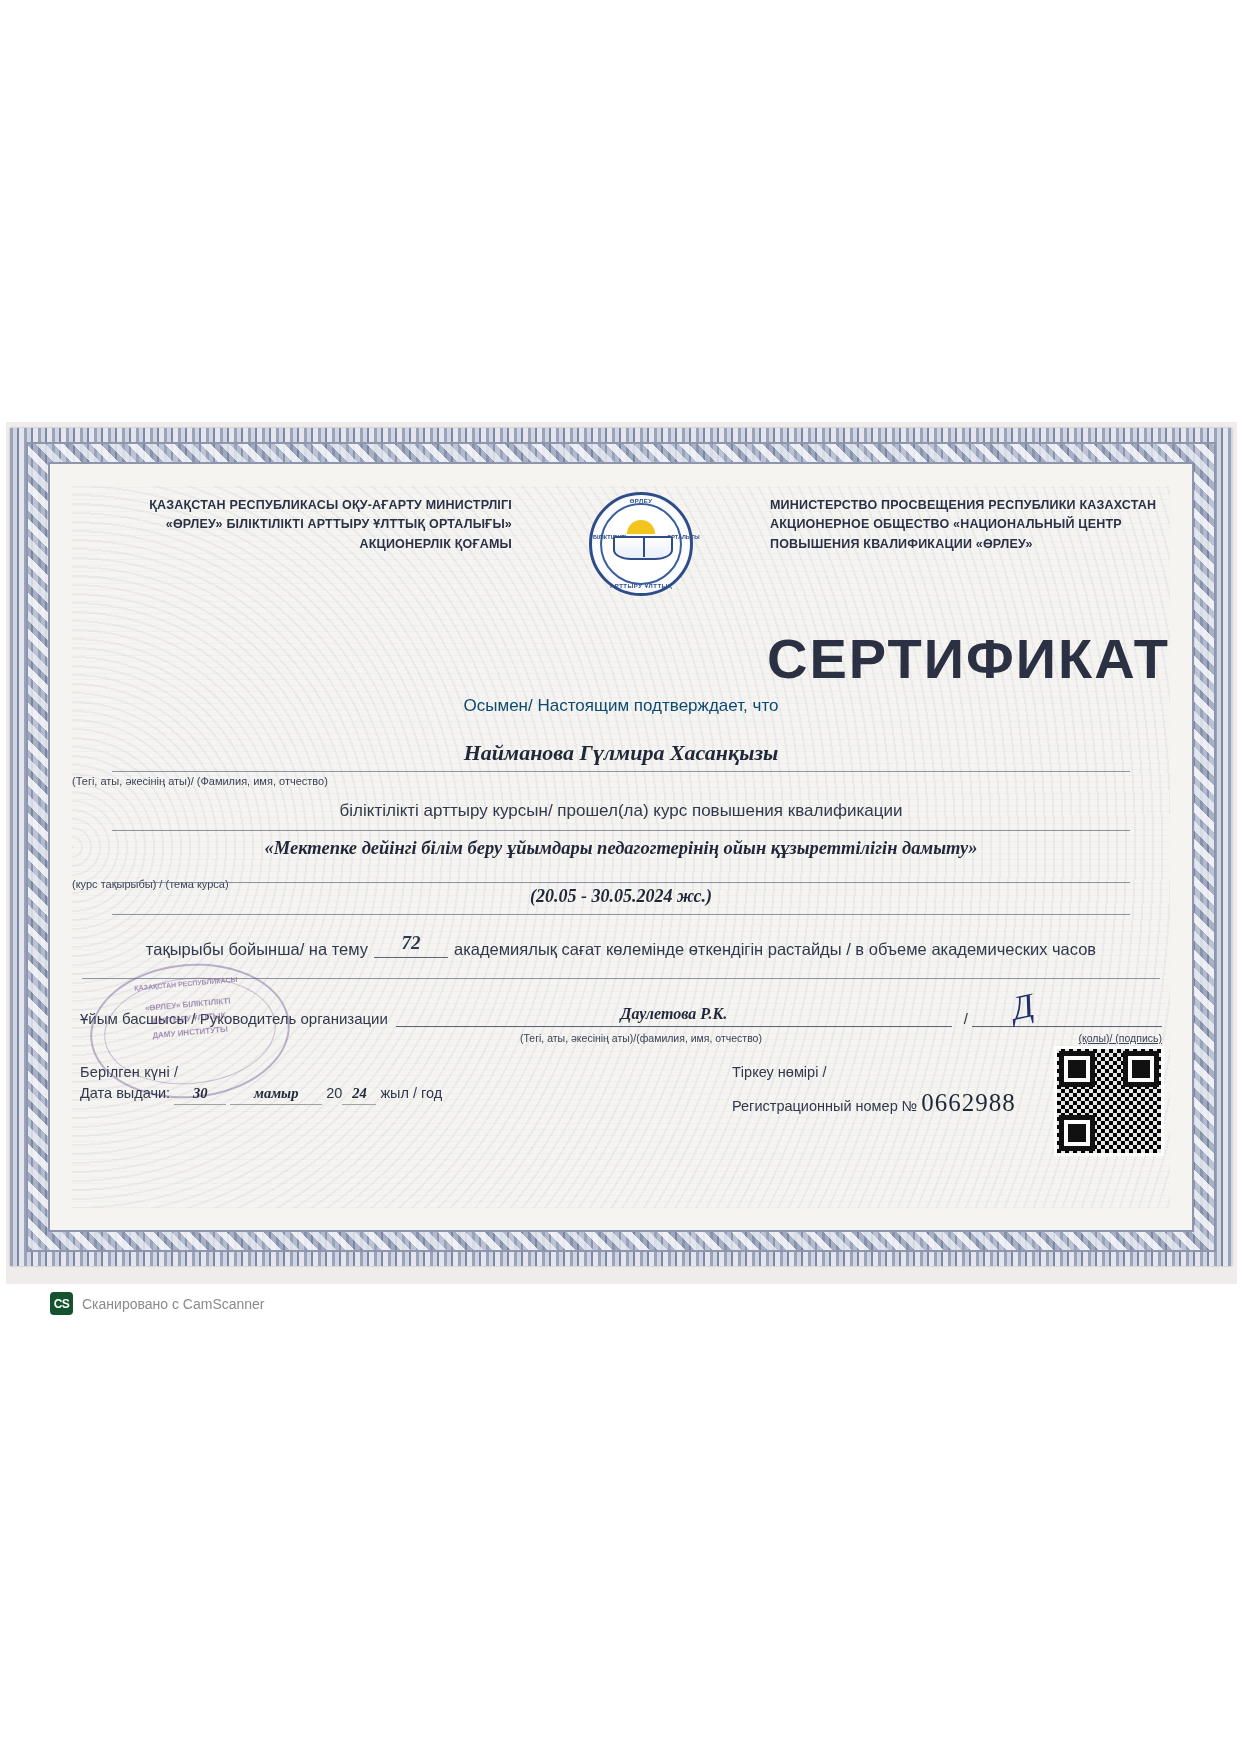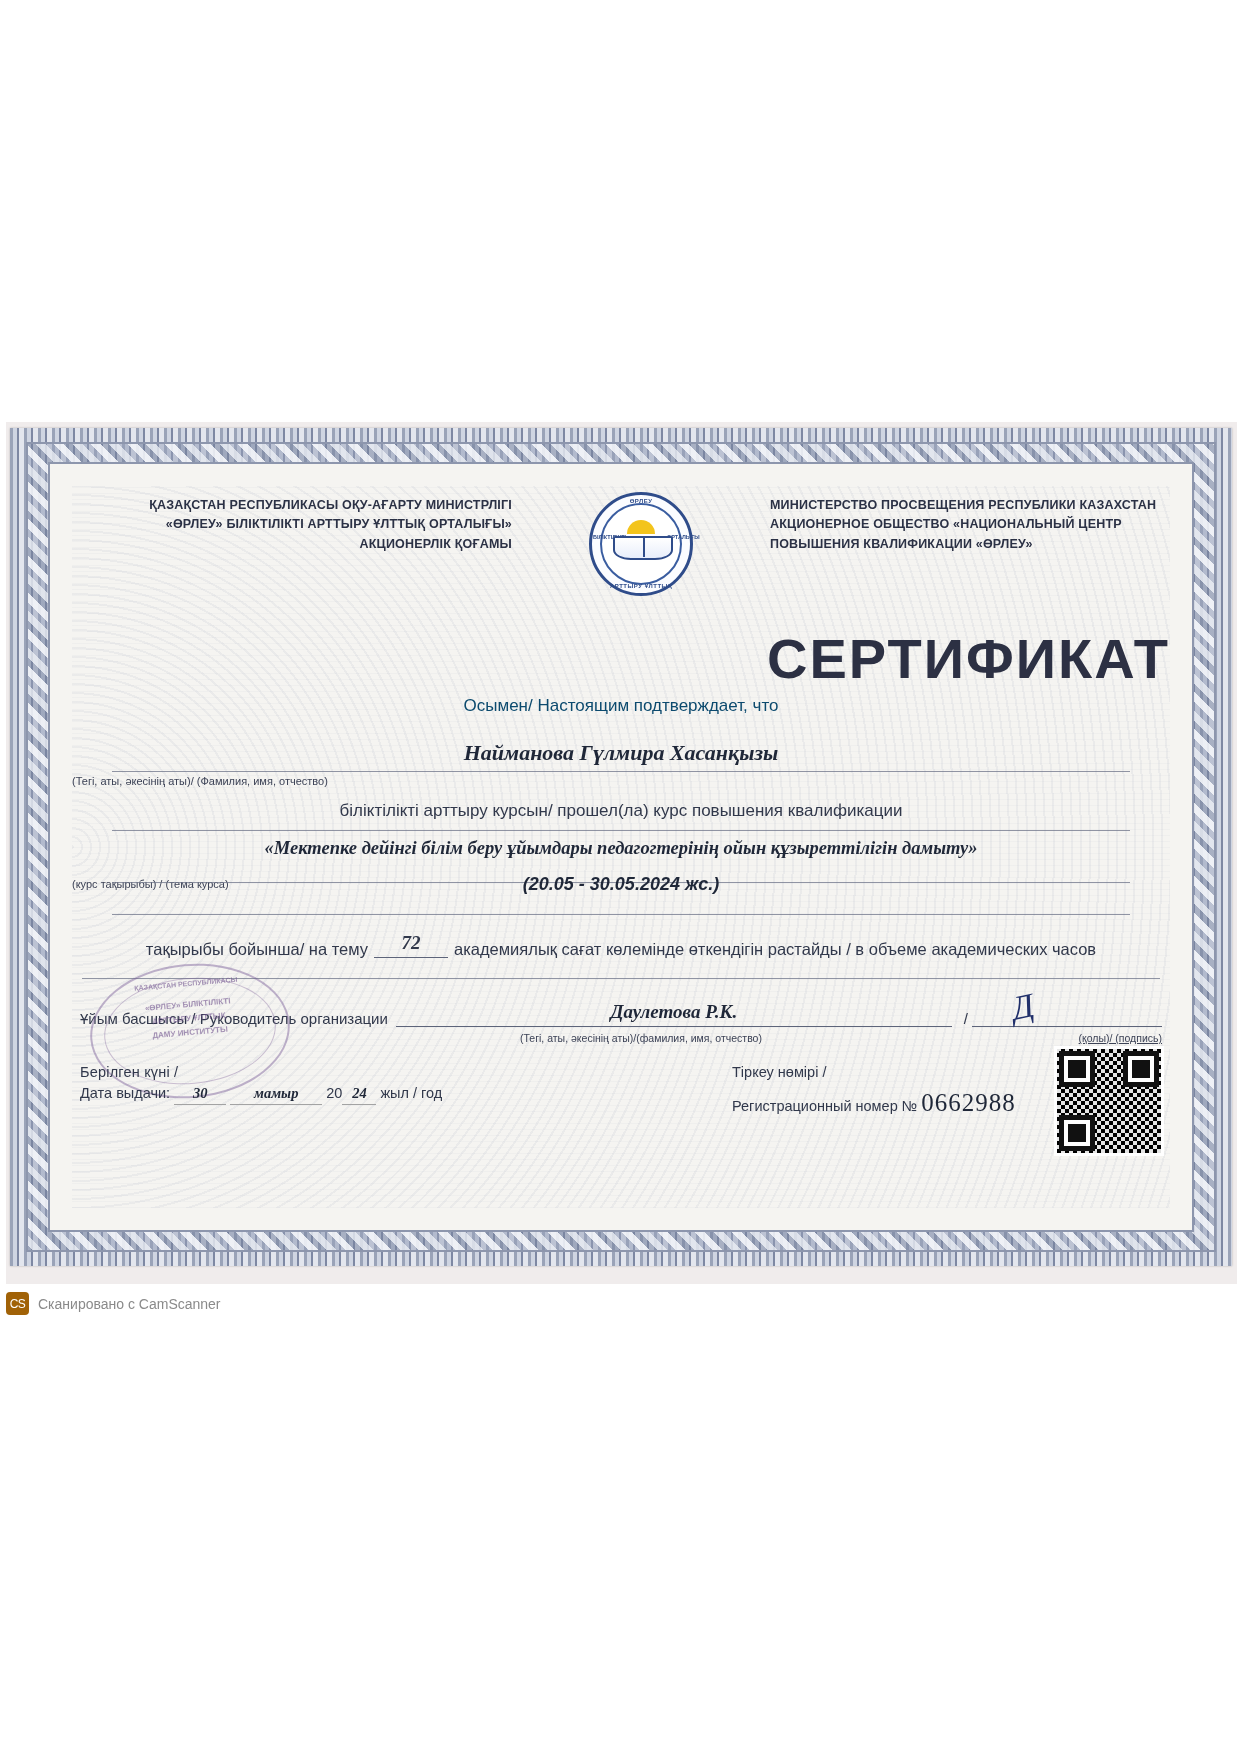--- a/index.html
+++ b/index.html
@@ -237,26 +237,26 @@
     font-weight: bold;
     font-style: italic;
     font-family: "Liberation Serif", serif;
     color: #1f2738;
   }
   .caption-course { top: 392px; }
   .rule-course-bot { left: 40px; right: 40px; top: 396px; }
 
   .course-dates {
     position: absolute;
-    left: 0; right: 0; top: 388px;
+    left: 0; right: 0; top: 400px;
     text-align: center;
     font-size: 18px;
     font-weight: bold;
     font-style: italic;
-    font-family: Liberation Sans, sans-serif;
+    font-family: Liberation Serif, serif;
     color: #1f2738;
   }
   .rule-dates { left: 40px; right: 40px; top: 428px; }
 
   
   .hours-row {
     position: absolute;
     left: 10px; right: 10px; top: 452px;
     display: flex;
     align-items: baseline;
@@ -297,21 +297,21 @@
     margin: 0 8px;
     height: 28px;
   }
   .sig-name {
     position: absolute;
     left: 0; right: 0; bottom: 3px;
     text-align: center;
     font-family: "Liberation Serif", serif;
     font-style: italic;
     font-weight: bold;
-    font-size: 19px;
+    font-size: 16px;
     color: #1f2738;
   }
   .sig-slash { padding: 0 4px; }
   .sig-sign {
     width: 190px;
     border-bottom: 1px solid #5d6479;
     height: 28px;
     position: relative;
   }
   .sig-scribble {
@@ -432,28 +432,29 @@
     position: absolute;
     left: 6px;
     top: 1292px;
     display: flex;
     align-items: center;
     gap: 9px;
   }
   .cs-logo {
     width: 23px; height: 23px;
     border-radius: 4px;
-    background: #a16207;
+    background: #14532d;
     color: #ffffff;
     font-size: 12px;
-    font-weight: normal;
+    font-weight: bold;
     display: flex;
     align-items: center;
     justify-content: center;
     letter-spacing: -0.5px;
+    margin-left: 44px;
   }
   .cs-text {
     font-size: 14px;
     color: #8a8a8a;
   }
 </style>
 </head>
 <body>
 
 <div class="scan-page">

